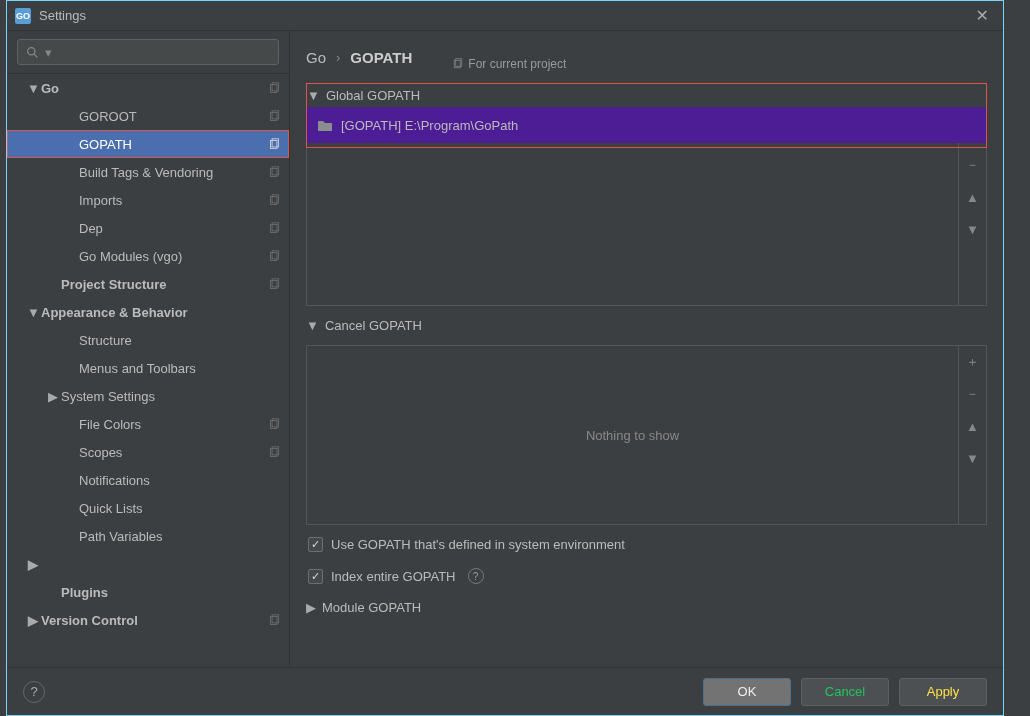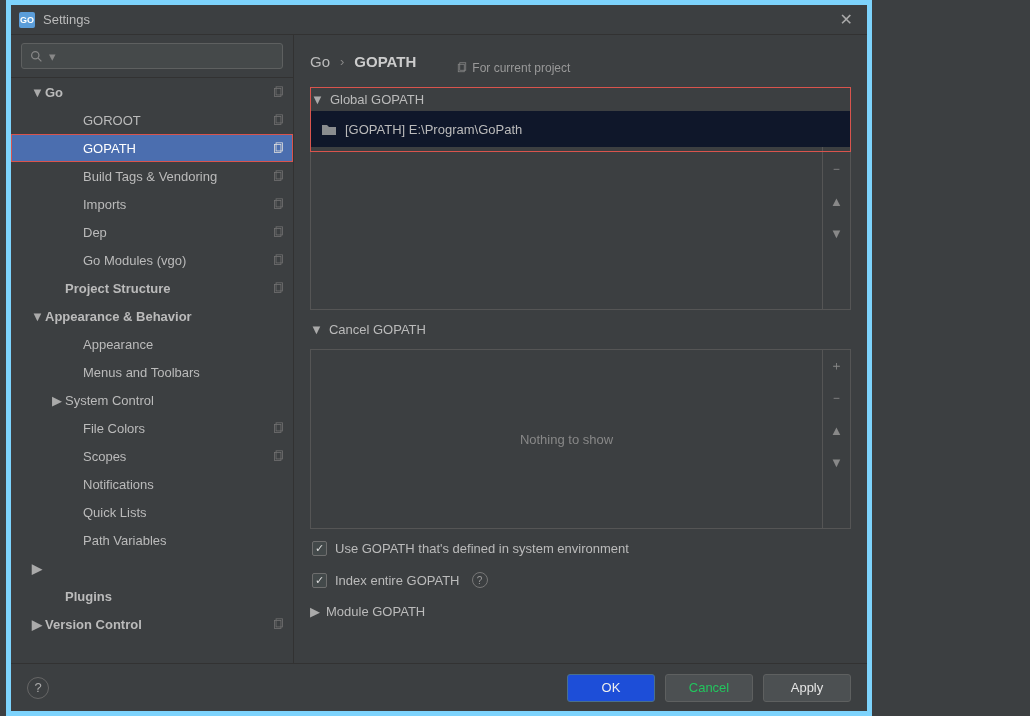--- a/index.html
+++ b/index.html
@@ -1,17 +1,17 @@
 <!DOCTYPE html>
 <html><head>
 <meta charset="utf-8">
 <style>
   * { box-sizing: border-box; margin: 0; padding: 0; font-family: -apple-system, "Segoe UI", sans-serif; }
   body { background: #3c3f41; color: #bbbbbb; width: 1030px; height: 716px; overflow: hidden; font-size: 13px; }
-  .window { width: 866px; height: 716px; background: #3c3f41; border: 5px solid #7dd3fc; display: flex; flex-direction: column; margin-left:6px; }
+  .window { width: 998px; height: 716px; background: #3c3f41; border: 1px solid #7dd3fc; display: flex; flex-direction: column; margin-left:6px; }
   .titlebar { height: 30px; display: flex; align-items: center; padding: 0 8px; background: #3c3f41; border-bottom: 1px solid #323232; }
   .app-icon { width: 16px; height: 16px; background: #5b9dd9; display:flex; align-items:center; justify-content:center; font-size:9px; font-weight:bold; color:#fff; border-radius:2px; margin-right:8px;}
   .title { color: #bbbbbb; flex:1; font-size:13px;}
   .close-x { color:#aaa; font-size:16px; cursor:pointer; padding:0 6px;}
   .body { flex:1; display:flex; min-height:0;}
   .sidebar { width:283px; background:#3c3f41; border-right:1px solid #323232; display:flex; flex-direction:column; padding-top:8px;}
   .search-wrap{padding:0 10px 8px 10px;}
   .search { width:100%; height:26px; background:#45494a; border:1px solid #5e6060; border-radius:3px; display:flex; align-items:center; padding:0 8px; color:#888;}
   .search svg{margin-right:4px;}
   .tree{flex:1; overflow:auto; border-top:1px solid #323232; position:relative;}
@@ -29,38 +29,38 @@
   .selected .copy-ic{color:#ddd;}
   .main{flex:1; display:flex; flex-direction:column; min-width:0;}
   .main-head{height:40px; display:flex; align-items:center; padding:12px 16px 0 16px; gap:10px;}
   .crumb{color:#bbbbbb; font-size:15px;}
   .crumb-sep{color:#888;}
   .crumb.cur{font-weight:bold; color:#cccccc;}
   .for-proj{color:#999; font-size:12px; display:flex; align-items:center; gap:4px; margin-left:30px;margin-top:14px;}
   .content{flex:1; padding:12px 16px 8px 16px; overflow:auto; display:flex; flex-direction:column; gap:8px;}
   .section-head{display:flex; align-items:center; gap:6px; color:#bbb; font-size:13px; padding:4px 0;}
   .section-head .tri{color:#aaa;}
-  .listbox{border:1px solid #555; height:190px; background:#0f172a; display:flex;}
+  .listbox{border:1px solid #555; height:190px; background:#4c1d95; display:flex;}
   .listbox.redframe{height:36px;border:none;}
   .global-wrap{border:1px solid #d9544d; padding-bottom:4px; margin-bottom:4px;}
   .list-rows{flex:1; padding:4px 0;}
   .row{height:28px; display:flex; align-items:center; gap:8px; padding:0 10px; color:#bbb;}
   .row .folder{color:#8a8d8f;}
   .side-btns{width:28px; border-left:1px solid #555; display:flex; flex-direction:column; align-items:center; background:#3c3f41;}
   .side-btn{width:28px; height:32px; display:flex; align-items:center; justify-content:center; color:#888; cursor:pointer;}
   .empty{flex:1; display:flex; align-items:center; justify-content:center; color:#888;}
   .checkrow{display:flex; align-items:center; gap:8px; padding:4px 2px; color:#bbb;}
   .checkbox{width:15px;height:15px;border:1px solid #6e6e6e;background:#43494a;border-radius:2px;display:flex;align-items:center;justify-content:center;color:#ddd;font-size:11px;}
   .help-circ{width:16px;height:16px;border:1px solid #777;border-radius:50%;display:flex;align-items:center;justify-content:center;font-size:10px;color:#999;margin-left:4px;}
   .footer{height:48px; border-top:1px solid #323232; display:flex; align-items:center; padding:0 16px; gap:10px;}
   .footer .help{width:22px;height:22px;border:1px solid #666;border-radius:50%;display:flex;align-items:center;justify-content:center;color:#aaa;}
   .footer-spacer{flex:1;}
   .btn{min-width:88px; height:28px; border:1px solid #5e6060; background:#4c5052; color:#22c55e; border-radius:3px; display:flex; align-items:center; justify-content:center; cursor:pointer; font-size:13px;}
-  .btn.primary{background:#1d4ed8; border-color:#4a708b; color:#eeeeee;}
-  .btn.disabled{color:#e5e5e5;}
+  .btn.primary{background:#737373; border-color:#4a708b; color:#eeeeee;}
+  .btn.disabled{color:#fde047;}
   svg{display:block;}
   .proj-box{border:1px solid #555; height:180px; display:flex; background:#3c3f41;}
 </style>
 </head>
 <body>
 
 <div class="window">
   <div class="titlebar">
     <div class="app-icon">GO</div>
     <div class="title">Settings</div>
@@ -157,29 +157,29 @@
                 <rect x="5" y="1" width="8" height="10" fill="none" stroke="currentColor"></rect>
               </svg>
             </span>
           </div>
           <div class="tree-item d0 bold">
             <span class="arrow">▼</span>
             <span class="lbl">Appearance &amp; Behavior</span>
           </div>
           <div class="tree-item d2">
             <span class="arrow"></span>
-            <span class="lbl">Appearance</span>
+            <span class="lbl">Structure</span>
           </div>
           <div class="tree-item d2">
             <span class="arrow"></span>
             <span class="lbl">Menus and Toolbars</span>
           </div>
           <div class="tree-item d1">
             <span class="arrow">▶</span>
-            <span class="lbl">System Control</span>
+            <span class="lbl">System Settings</span>
           </div>
           <div class="tree-item d2">
             <span class="arrow"></span>
             <span class="lbl">File Colors</span>
             <span class="copy-ic">
               <svg width="13" height="13" viewBox="0 0 16 16">
                 <rect x="3" y="3" width="8" height="10" fill="none" stroke="currentColor"></rect>
                 <rect x="5" y="1" width="8" height="10" fill="none" stroke="currentColor"></rect>
               </svg>
             </span>

